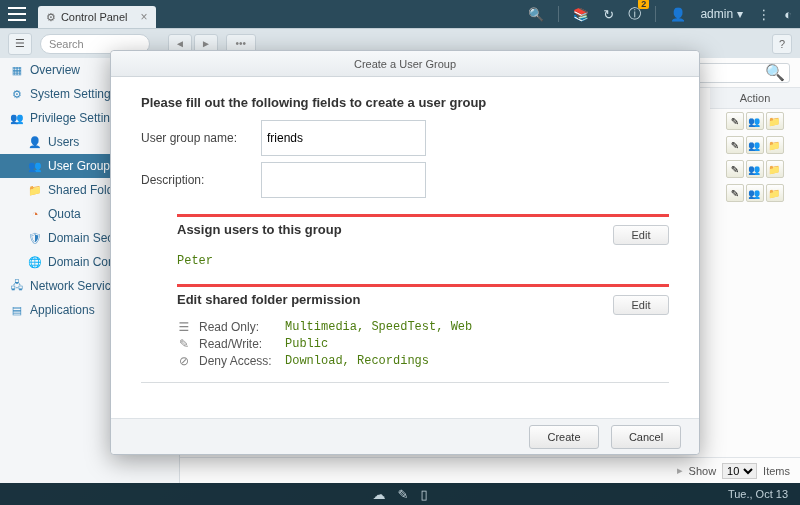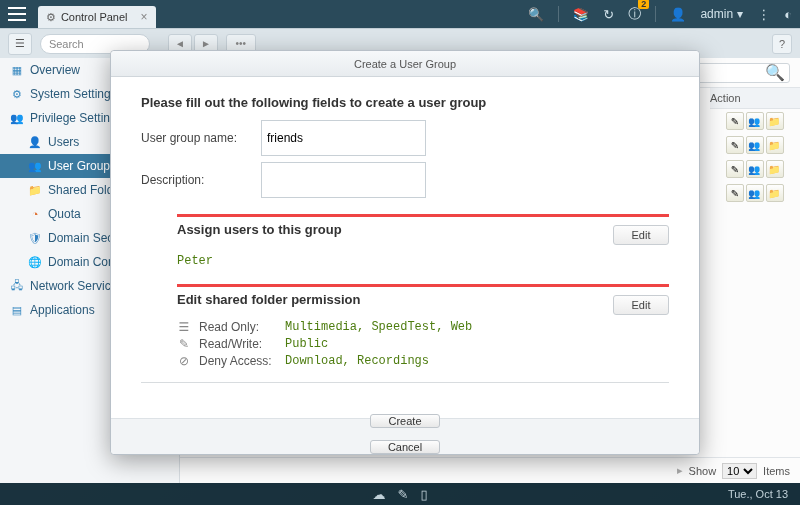--- a/index.html
+++ b/index.html
@@ -31,21 +31,21 @@
 .main { display: flex; height: calc(505px - 28px - 30px - 22px); background: #f8f8f8; }
 .sidebar { width: 180px; background: #f4f6f8; border-right: 1px solid #d8dee3; font-size: 12px; overflow: hidden; }
 .tree-item { padding: 5px 8px; display: flex; align-items: center; gap: 6px; color: #2a5a7a; cursor: pointer; }
 .tree-item.level1 { padding-left: 10px; }
 .tree-item.level2 { padding-left: 28px; }
 .tree-item.active { background: #3a7aa0; color: #fff; }
 .tree-icon { width: 14px; height: 14px; display: inline-flex; align-items: center; justify-content: center; font-size: 11px; }
 .content { flex: 1; background: #fcfcfc; position: relative; }
 .content-top { height: 30px; border-bottom: 1px solid #e0e4e8; display: flex; align-items: center; padding: 0 10px; }
 .content-search { margin-left: auto; width: 180px; height: 20px; border: 1px solid #d0d6db; border-radius: 3px; background: #fff; display:flex; align-items:center; justify-content:flex-end; padding:0 4px; color:#aaa; }
-.action-header { font-size: 11px; color: #555; padding: 4px 0; background: #f0f3f6; border-bottom: 1px solid #e0e4e8; }
+.action-header { text-align: center; font-size: 11px; color: #555; padding: 4px 0; background: #f0f3f6; border-bottom: 1px solid #e0e4e8; }
 .action-row { display: flex; gap: 2px; justify-content: center; padding: 3px 0; }
 .action-btn { width: 18px; height: 18px; border: 1px solid #d0d0c0; border-radius: 2px; background: linear-gradient(#fefefe,#ebebdc); font-size: 10px; display:flex; align-items:center; justify-content:center; }
 .action-col { width: 90px; }
 .pagination { position: absolute; bottom: 0; right: 0; left: 0; height: 26px; border-top: 1px solid #e0e4e8; display: flex; align-items: center; justify-content: flex-end; padding: 0 10px; font-size: 11px; color: #555; gap: 6px; }
 .pagination select { font-size: 11px; border: 1px solid #ccc; }
 
 
 .bottombar { position: absolute; bottom: 0; left: 0; right: 0; height: 22px; background: rgba(20,40,50,0.85); display: flex; align-items: center; color: #c0d0d8; font-size: 11px; padding: 0 12px; }
 .bottombar .center-icons { position: absolute; left: 50%; transform: translateX(-50%); display: flex; gap: 12px; font-size: 13px; }
 .bottombar .date { margin-left: auto; }
@@ -58,21 +58,21 @@
 .form-row { display: flex; align-items: center; margin-bottom: 6px; }
 .form-label { width: 120px; color: #444; }
 .form-input { width: 165px; height: 36px; border: 1px solid #c8d0d6; padding: 0 5px; font-size: 12px; }
 .section { margin-top: 16px; border-top: 3px solid #ef4444; padding-top: 5px; position: relative; margin-left: 36px; }
 .section h3 { display: inline-block; }
 .edit-btn { position: absolute; right: 0; top: 8px; width: 56px; height: 20px; background: linear-gradient(#fdfdfd,#ececec); border: 1px solid #c8cdd2; border-radius: 3px; font-size: 11px; color: #444; }
 .link { color: #4d7c0f; cursor: pointer; font-family: Liberation Mono, monospace; }
 .perm-row { display: flex; align-items: center; gap: 8px; margin: 3px 0; font-size: 12px; }
 .perm-icon { width: 14px; color: #888; font-size: 12px; text-align: center; }
 .perm-label { width: 78px; color: #555; }
-.modal-footer { height: 36px; background: #f2f4f6; border-top: 1px solid #dde2e6; border-radius: 0 0 4px 4px; display: flex; align-items: center; justify-content: flex-end; padding: 0 18px; gap: 12px; flex-direction: column; }
+.modal-footer { height: 36px; background: #f2f4f6; border-top: 1px solid #dde2e6; border-radius: 0 0 4px 4px; display: flex; align-items: center; justify-content: flex-end; padding: 0 18px; gap: 12px; }
 .modal-footer button { width: 70px; height: 24px; background: linear-gradient(#fdfdfd,#e8e8e8); border: 1px solid #c0c6cc; border-radius: 3px; font-size: 11px; color: #333; cursor: pointer; }
 </style>
 </head>
 <body>
 
 <div class="topbar">
   <div class="hamburger">
       <span></span>
       <span></span>
       <span></span>

